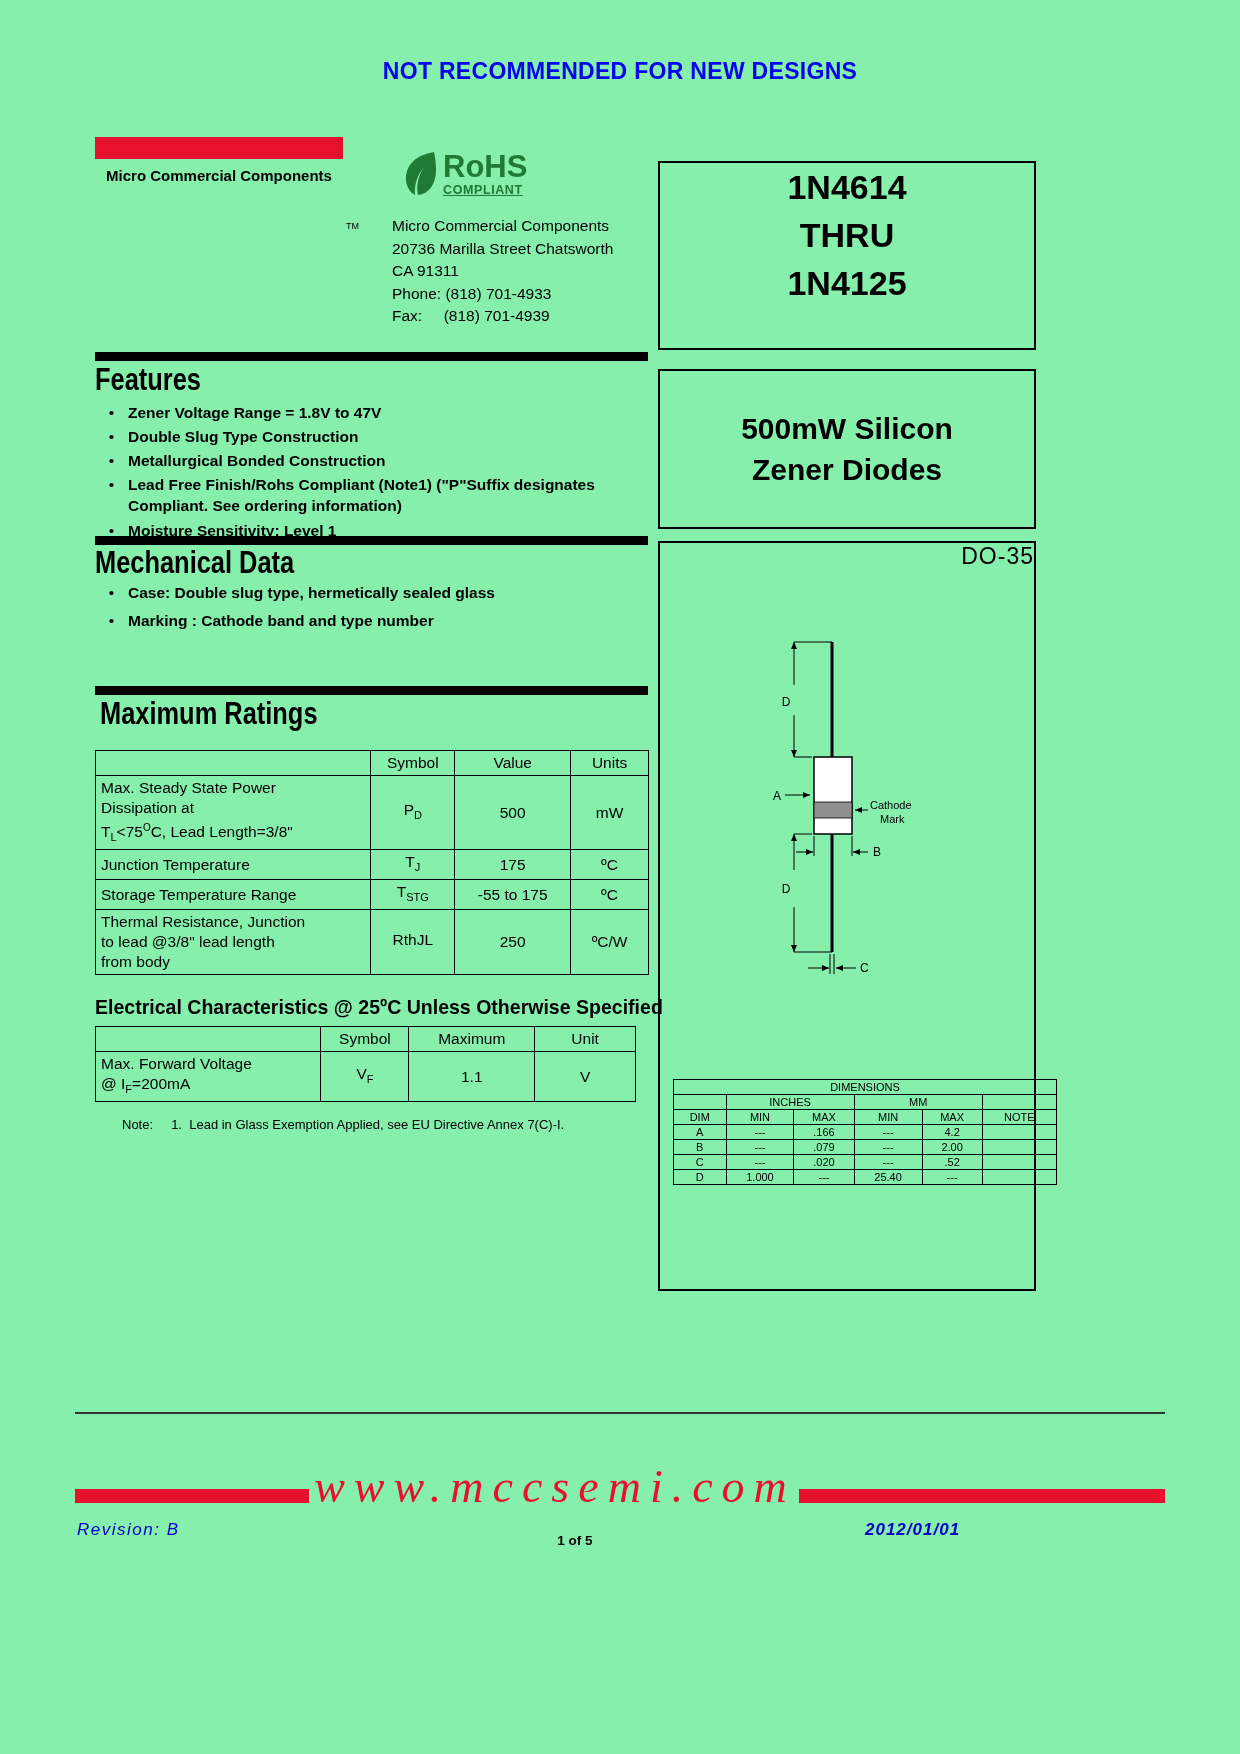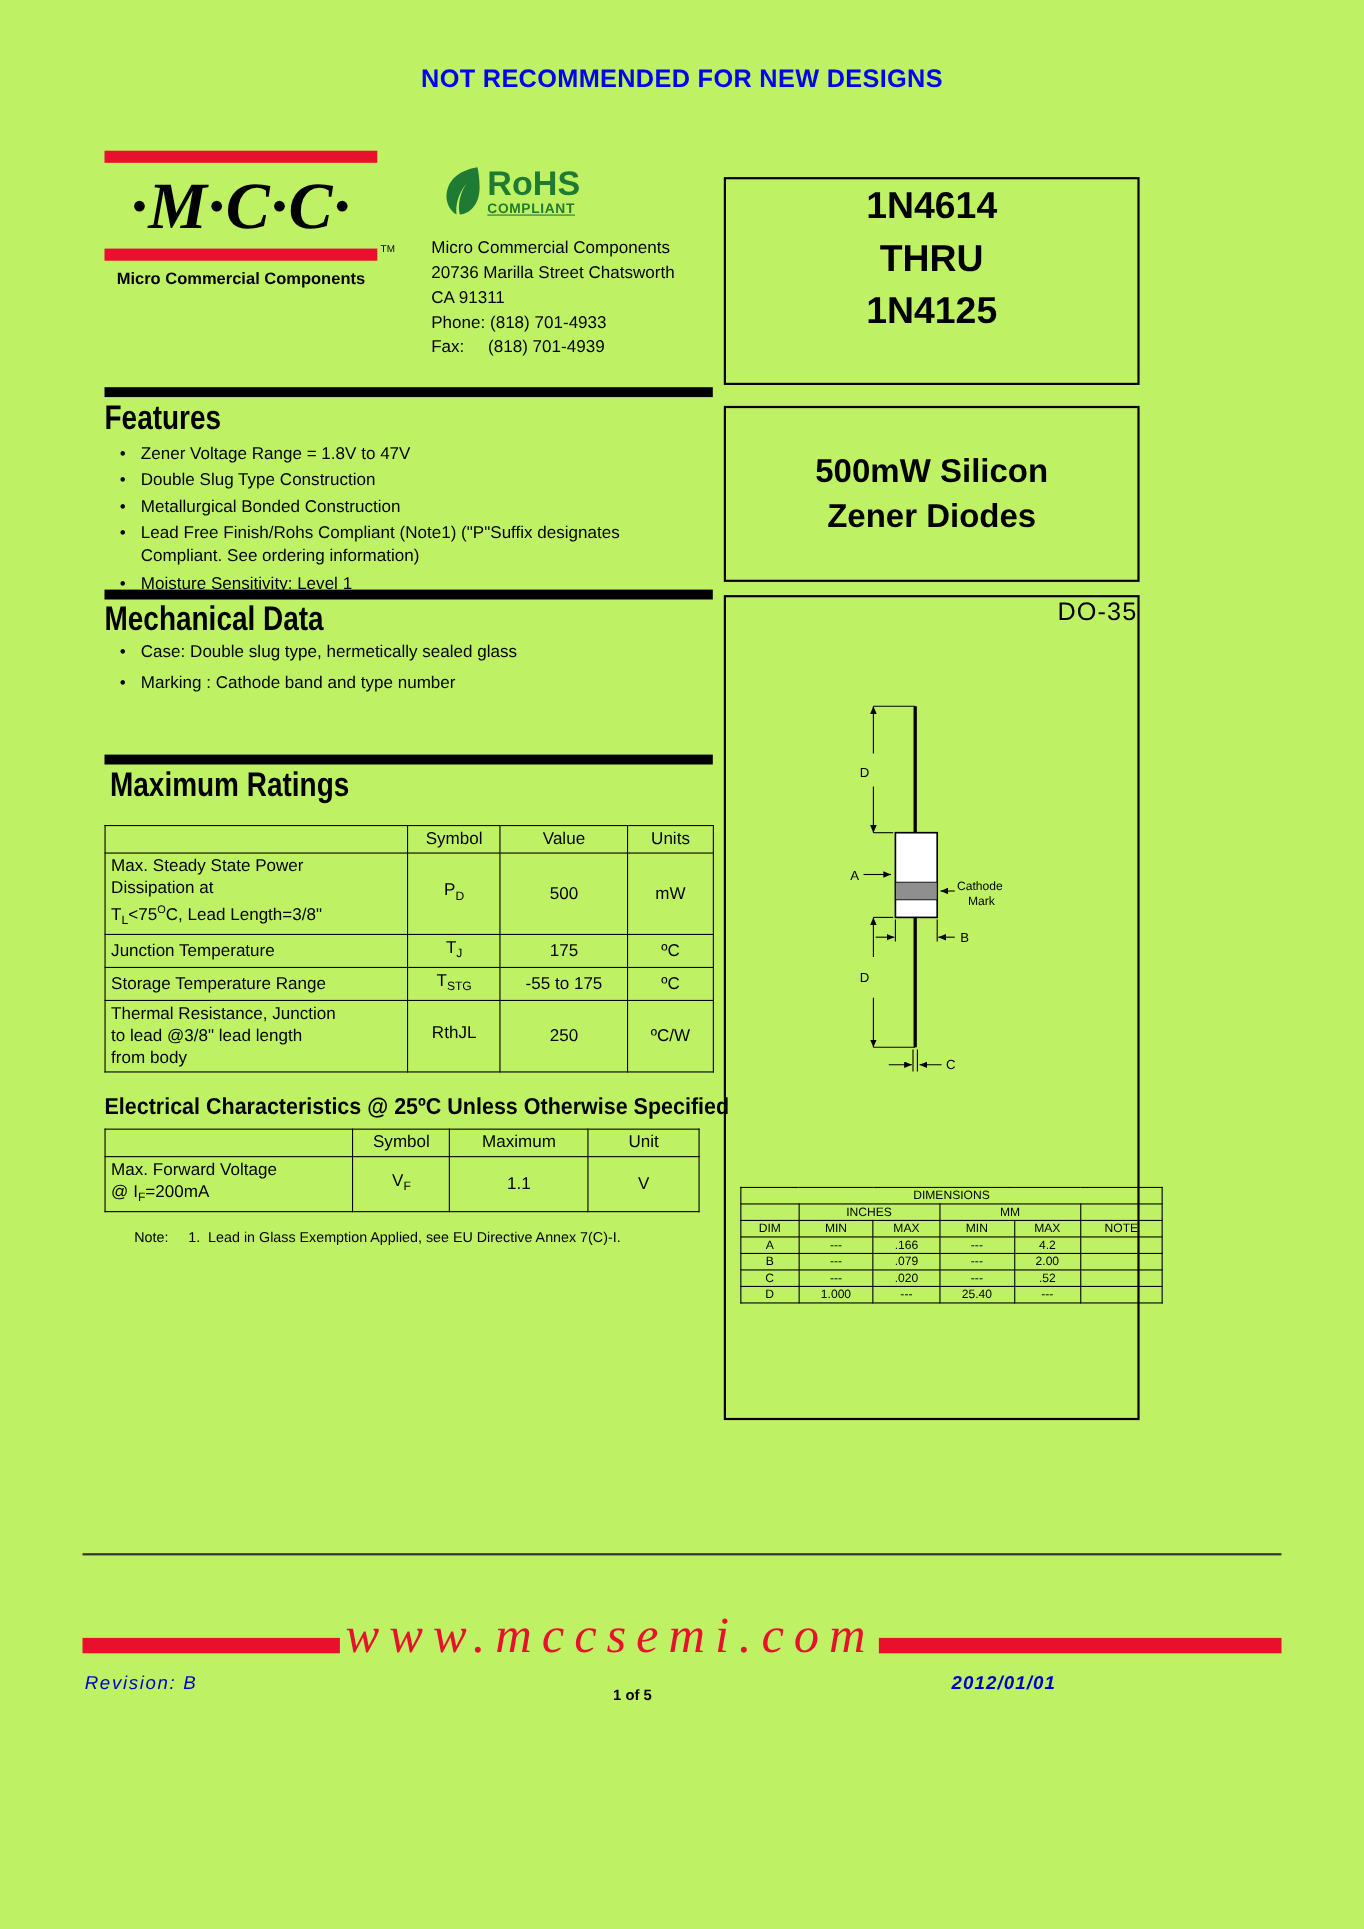--- a/index.html
+++ b/index.html
@@ -1,18 +1,18 @@
 <!DOCTYPE html>
 <html><head>
 <meta charset="utf-8">
 <style>
   * { margin:0; padding:0; box-sizing:border-box; }
   html,body { background:#fff; }
   .page {
-    position:relative; width:1240px; height:1754px; background:#bef264;
+    position:relative; width:1240px; height:1754px; background:#86efac;
     font-family:"Liberation Sans", sans-serif; color:#000; overflow:hidden;
   }
   .abs { position:absolute; }
 
   
   .banner { top:58px; left:0; width:1240px; text-align:center;
     color:#0404ee; font-size:23px; font-weight:bold; letter-spacing:0.3px; }
 
   
   .logo-block { left:95px; top:137px; width:248px; }
@@ -51,21 +51,21 @@
   .hbar { left:95px; width:553px; height:9px; background:#000; }
   .sec-title { position:absolute; font-weight:bold; font-size:31px;
     transform:scaleX(0.82); transform-origin:0 0; white-space:nowrap; }
   .el-title { position:absolute; left:95px; top:995px; font-weight:bold; font-size:21px;
     transform:scaleX(0.93); transform-origin:0 0; white-space:nowrap; }
 
   
   .blist { left:95px; width:560px; font-size:15.5px; }
   .blist .li { display:flex; line-height:21px; margin-bottom:3px; }
   .blist .bullet { width:33px; text-align:center; flex:none; }
-  .blist .txt { white-space:pre-line; }
+  .blist .txt { white-space:pre-line;font-weight:bold; }
   .mech .li { margin-bottom:7px; }
 
   
   .mr-table { position:absolute; left:95px; top:750px; width:554px;
     border-collapse:collapse; font-size:15.5px; }
   .mr-table td { border:1.5px solid #000; padding:2px 5px; line-height:20px; }
   .mr-table td.ctr { text-align:center; }
   .mr-table .head td { height:25px; }
   .mr-label { white-space:pre-line; }
   sub { font-size:11px; } sup { font-size:10px; }
@@ -96,21 +96,20 @@
 </style>
 </head>
 <body>
 
 <div class="page">
 
   <div class="abs banner">NOT RECOMMENDED FOR NEW DESIGNS</div>
 
   <div class="abs logo-block">
     <div class="logo-bar"></div>
-    <div class="logo-text">·M·C·C·</div>
     <div class="logo-bar"></div>
     <span class="logo-tm">TM</span>
     <div class="logo-sub">Micro Commercial Components</div>
   </div>
 
   <div class="abs rohs">
     <svg width="38" height="46" viewBox="0 0 38 46">
       <path d="M34 2 C16 5 5 15 6 31 C7 38 11 43 15 45 C14 36 17 25 24 17 C18 26 16 36 18 45 C29 44 36 34 36 20 C36 13 35 6 34 2 Z" fill="#1f7a33"></path>
     </svg>
     <div class="rohs-text">

